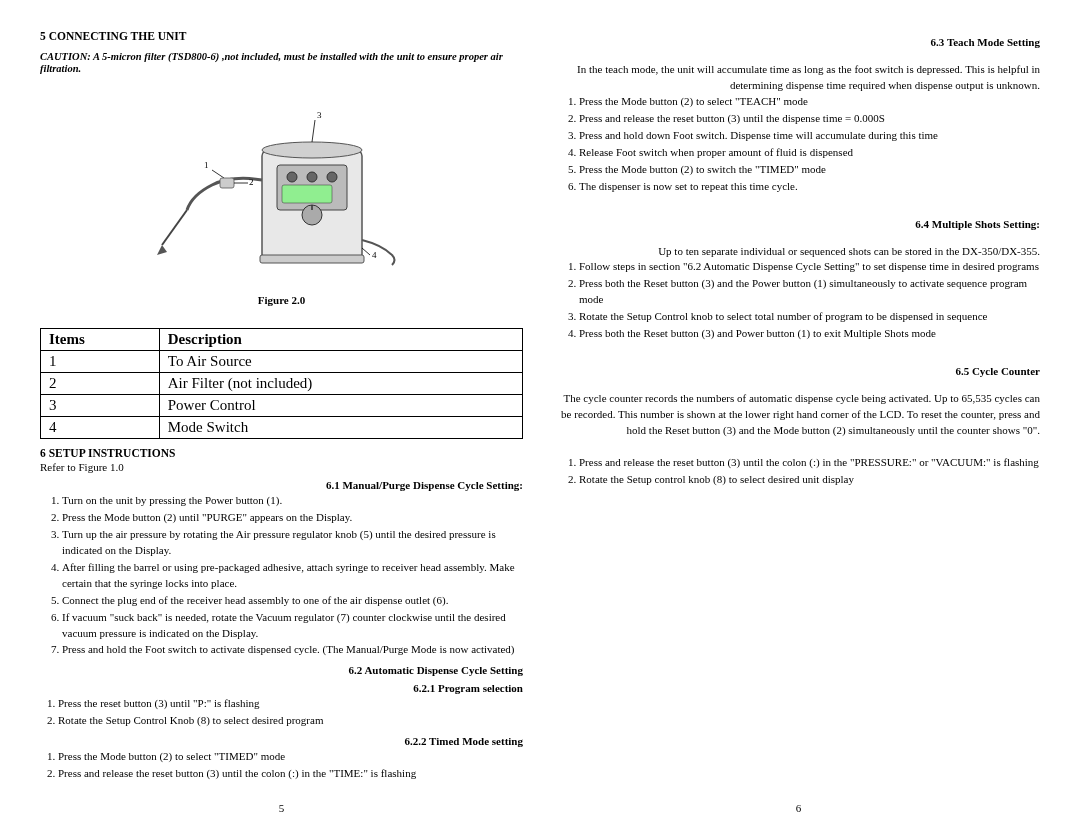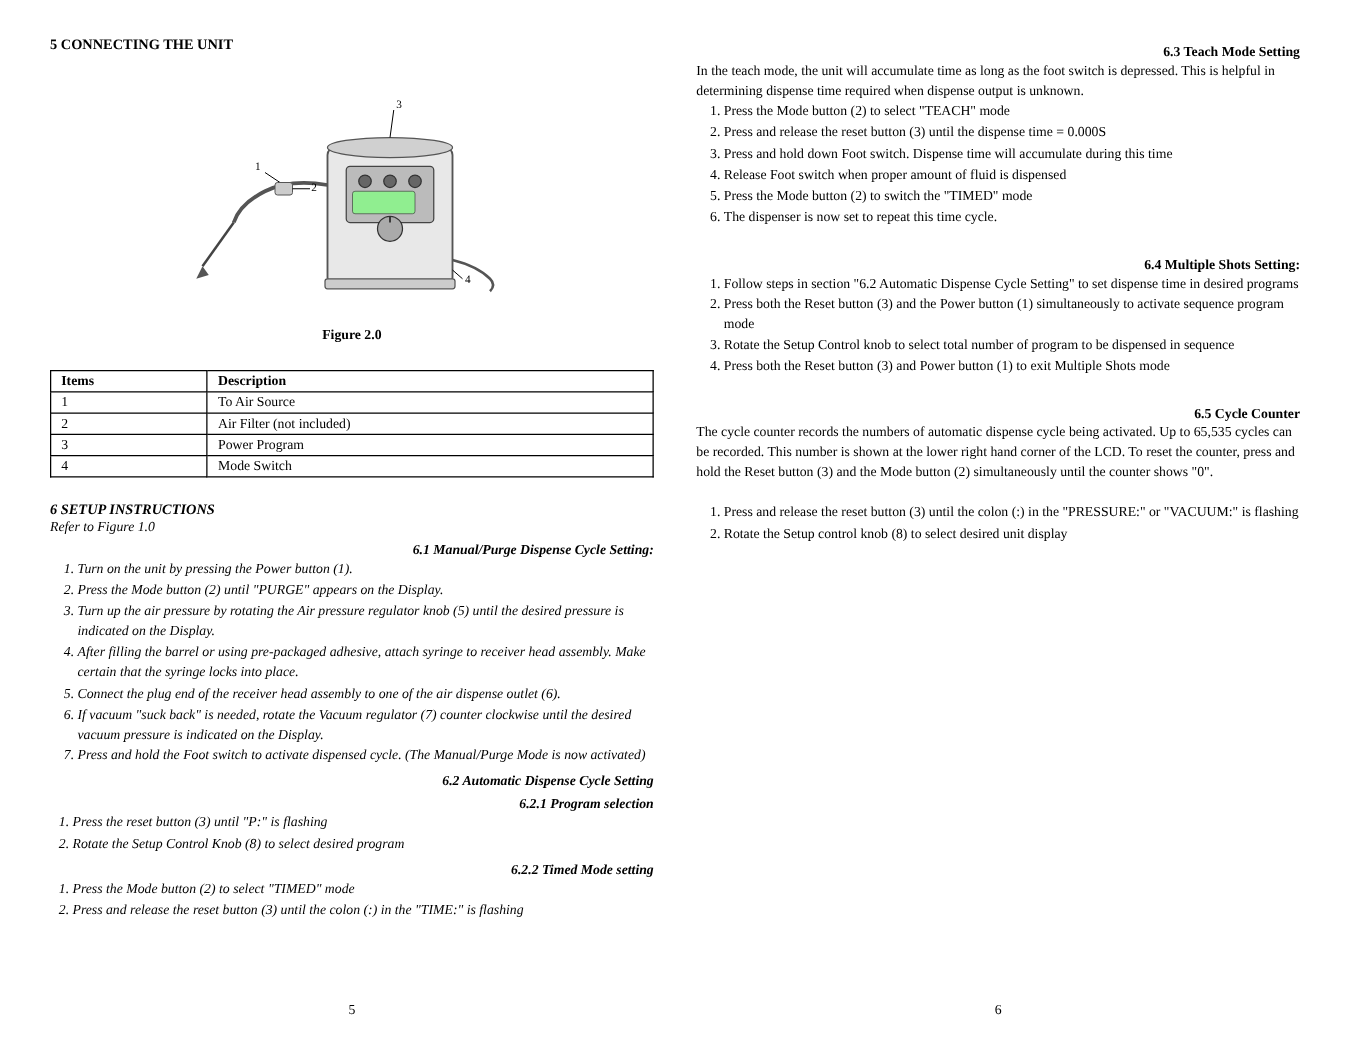--- a/index.html
+++ b/index.html
@@ -56,34 +56,33 @@
       margin-top: 4px;
     }
     
     .figure-svg {
       width: 260px;
       height: 200px;
     }
     
     .items-table {
       border-collapse: collapse;
-      font-size: 11px;
+      font-size: 15px;
       margin-top: 6px;
     }
     .items-table th, .items-table td {
       border: 1px solid #000;
       padding: 2px 8px;
       text-align: left;
     }
     .items-table th {
       font-weight: bold;
     }
     .setup-section {
-      margin-top: 12px;
-      font-style: italic;
+      margin-top: 0;
     }
     .subsection-title {
       font-weight: bold;
       font-size: 11px;
       margin-top: 6px;
       margin-bottom: 2px;
       text-align: right;
     }
     ol {
       margin-left: 22px;
@@ -99,32 +98,36 @@
     .page-number {
       text-align: center;
       font-size: 11px;
       margin-top: auto;
       padding-top: 10px;
     }
     .right-section {
       margin-bottom: 8px;
     }
     .right-section p {
-      margin-top: 2px;
+      margin-top: 14px;
+      text-align: right;
     }
   </style>
 </head>
 <body>
 
 <div class="page-container">
 
   <div class="left-column">
 
     <div>
       <span class="section-title">5    CONNECTING THE UNIT</span>
+    </div>
+    <div>
+      <span class="caution-text">CAUTION: A 5-micron filter (TSD800-6) ,not included,  must be installed with the unit to ensure proper air filtration.</span>
     </div>
 
     <div class="figure-container">
       <svg class="figure-svg" viewBox="0 0 260 200" xmlns="http://www.w3.org/2000/svg">
 
         <rect x="110" y="60" width="100" height="110" rx="6" fill="#e8e8e8" stroke="#555" stroke-width="1.5"></rect>
 
         <ellipse cx="160" cy="60" rx="50" ry="8" fill="#d0d0d0" stroke="#555" stroke-width="1"></ellipse>
 
         <rect x="125" y="75" width="70" height="45" rx="3" fill="#bbb" stroke="#444" stroke-width="1"></rect>
@@ -174,21 +177,21 @@
       <tr>
             <td>1</td>
             <td>To Air Source</td>
           </tr>
           <tr>
             <td>2</td>
             <td>Air Filter (not included)</td>
           </tr>
           <tr>
             <td>3</td>
-            <td>Power Program</td>
+            <td>Power Control</td>
           </tr>
           <tr>
             <td>4</td>
             <td>Mode Switch</td>
           </tr>
         </tbody>
     </table>
 
     <div class="setup-section">
       <div class="section-title">6    SETUP INSTRUCTIONS</div>
@@ -232,20 +235,21 @@
           <li>Press and release the reset button (3) until the dispense time = 0.000S</li>
           <li>Press and hold down Foot switch.  Dispense time will accumulate during this time</li>
           <li>Release Foot switch when proper amount of fluid is dispensed</li>
           <li>Press the Mode button (2) to switch the "TIMED" mode</li>
           <li>The dispenser is now set to repeat this time cycle.</li>
         </ol>
     </div>
 
     <div class="right-section">
       <div class="subsection-title">6.4  Multiple Shots Setting:</div>
+      <p>Up to ten separate individual or sequenced shots can be stored in the DX-350/DX-355.</p>
       <ol id="sub64-list">
           <li>Follow steps in section "6.2 Automatic Dispense Cycle Setting" to set dispense time in desired programs</li>
           <li>Press both the Reset button (3) and the Power button (1) simultaneously to activate sequence program mode</li>
           <li>Rotate the Setup Control knob to select total number of program to be dispensed in sequence</li>
           <li>Press both the Reset button (3) and Power button (1) to exit Multiple Shots mode</li>
         </ol>
     </div>
 
     <div class="right-section">
       <div class="subsection-title">6.5  Cycle Counter</div>

